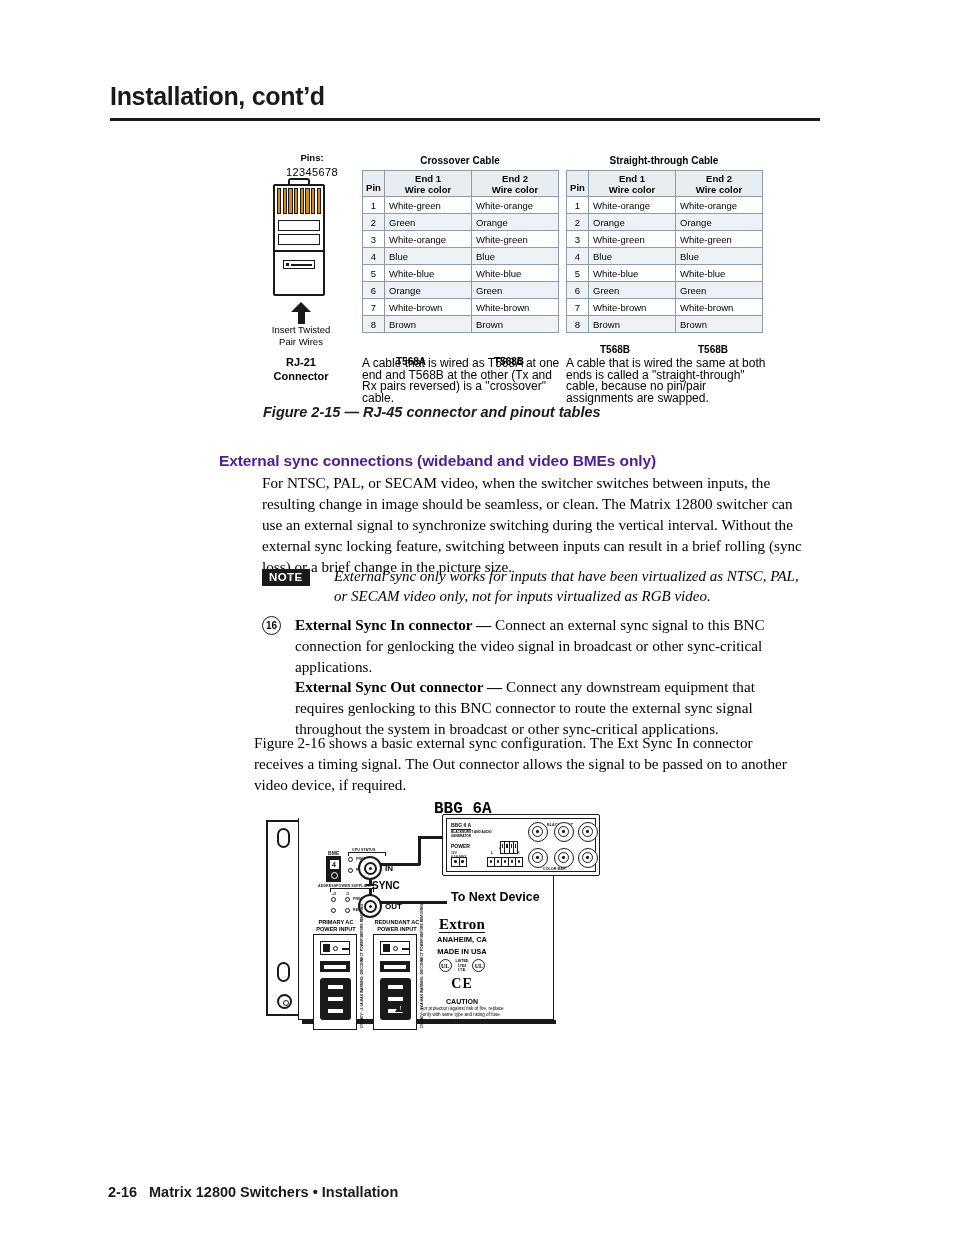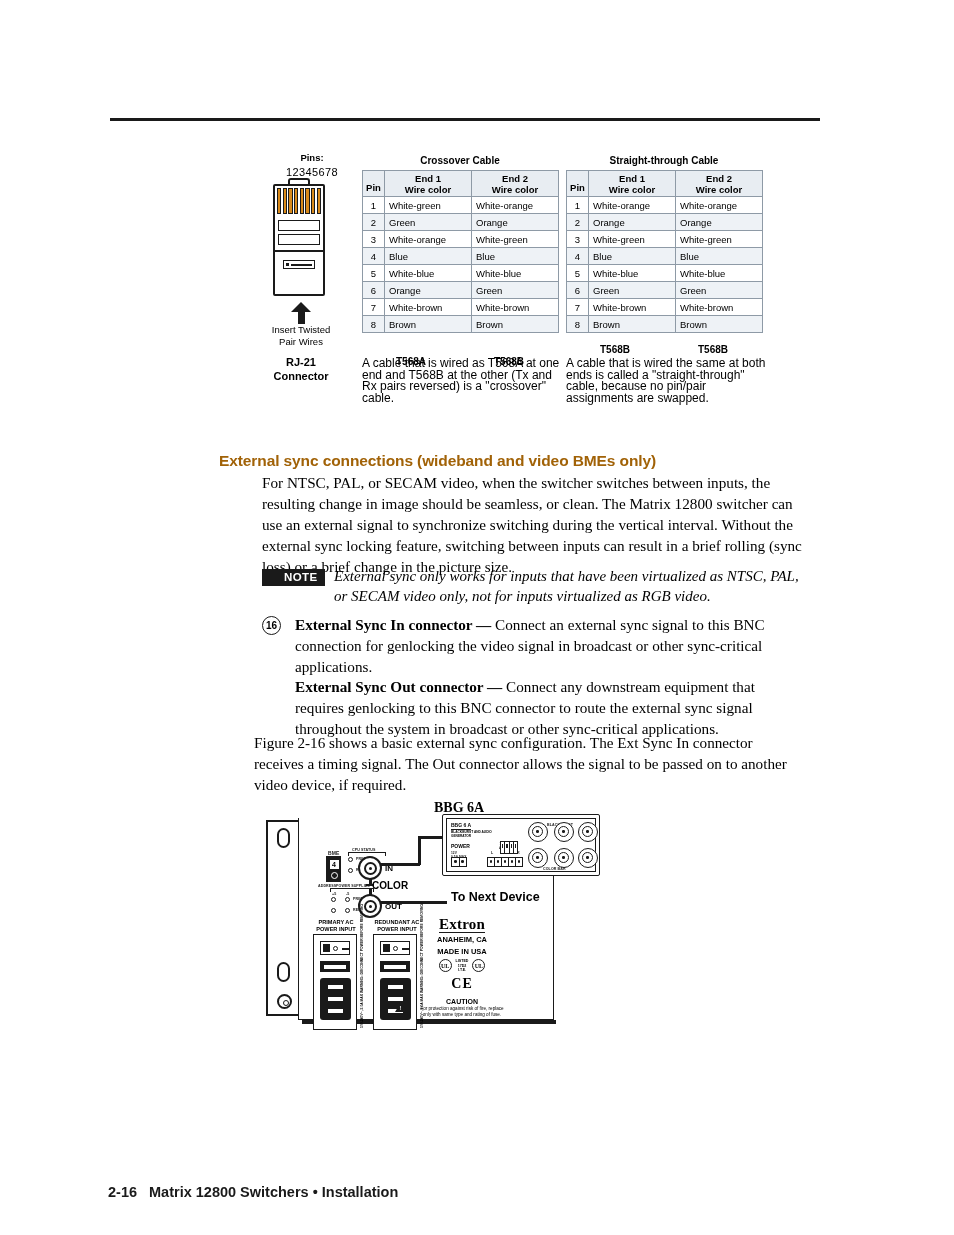--- a/index.html
+++ b/index.html
@@ -146,36 +146,36 @@
     font-family:"Liberation Sans", sans-serif;
     font-weight:bold; font-style:italic; font-size:14.5px; color:#1a1a1a;
   }
   .fig-caption.f15 { left:263px; top:404px; }
   .fig-caption.f16 { left:263px; top:1042px; }
 
   
   .sec-heading {
     position:absolute; left:219px; top:452px;
     font-family:"Liberation Sans", sans-serif; font-weight:bold; font-size:15.5px;
-    color:#a16207; letter-spacing:-0.1px;
+    color:#4c1d95; letter-spacing:-0.1px;
   }
   .para {
     position:absolute;
     font-family:"Liberation Serif", serif; font-size:15.2px; line-height:21px;
     text-align:left; color:#000;
   }
   .p-intro  { left:262px; top:472px; width:548px; }
   .p-fig16  { left:254px; top:732px; width:548px; }
 
   .note-row { position:absolute; left:262px; top:566px; width:552px; }
   .note-badge {
     position:absolute; left:0; top:3px;
     background:#1a1a1a; color:#fff;
     font-family:"Liberation Sans", sans-serif; font-weight:bold; font-size:11.5px;
-    padding:2px 7px 3px 22px; letter-spacing:0.4px;
+    padding:2px 7px 3px 7px; letter-spacing:0.4px;
   }
   .note-text {
     position:absolute; left:72px; top:0; width:480px;
     font-family:"Liberation Serif", serif; font-style:italic;
     font-size:15px; line-height:20px;
   }
 
   .item16 { position:absolute; left:262px; top:614px; width:552px; }
   .circ-num {
     position:absolute; left:0px; top:2px;
@@ -187,21 +187,21 @@
     position:absolute; left:33px; top:0; width:519px;
     font-family:"Liberation Serif", serif; font-size:15.2px; line-height:21px;
   }
   .p-out {
     position:absolute; left:295px; top:676px; width:500px;
     font-family:"Liberation Serif", serif; font-size:15.2px; line-height:21px;
   }
   b.lead { font-weight:bold; }
   .bbg-title {
     position:absolute; left:434px; top:800px;
-    font-family:Liberation Serif, serif; font-weight:bold; font-size:14px;
+    font-family:Liberation Mono, monospace; font-weight:bold; font-size:16px;
   }
 
   
   .rack-ear {
     position:absolute; left:266px; top:820px; width:34px; height:196px;
     border:2px solid #1a1a1a; box-sizing:border-box; background:#fff;
   }
   .rack-hole {
     position:absolute; width:13px; height:20px; border:2px solid #1a1a1a;
     border-radius:7px; background:#fff; left:277px; box-sizing:border-box;
@@ -449,20 +449,21 @@
     font-family:"Liberation Sans", sans-serif; font-weight:bold; font-size:14.5px;
     color:#1a1a1a;
   }
   .footer .pg { margin-right:12px; }
 </style>
 </head>
 <body>
 
 <div class="page">
 
+  <div class="doc-title">Installation, cont’d</div>
   <div class="title-rule"></div>
 
   <div class="pins-label">Pins:</div>
   <div class="pin-numbers">12345678</div>
 
   <div class="rj45">
     <div class="rj45-tab"></div>
     <div class="rj45-body"></div>
     <div class="rj45-pins">
       <i></i>
@@ -610,20 +611,21 @@
         <td>Brown</td>
       </tr>
     </tbody>
   </table>
   <div class="tbl-std right">
     <span>T568B</span>
     <span>T568B</span>
   </div>
   <div class="tbl-note right">A cable that is wired the same at both ends is called a "straight-through" cable, because no pin/pair assignments are swapped.</div>
 
+  <div class="fig-caption f15">Figure 2-15 — RJ-45 connector and pinout tables</div>
 
   <div class="sec-heading">External sync connections (wideband and video BMEs only)</div>
   <div class="para p-intro">For NTSC, PAL, or SECAM video, when the switcher switches between inputs, the resulting change in image should be seamless, or clean.  The Matrix 12800 switcher can use an external signal to synchronize switching during the vertical interval.  Without the external sync locking feature, switching between inputs can result in a brief rolling (sync loss) or a brief change in the picture size.</div>
 
   <div class="note-row">
     <div class="note-badge">NOTE</div>
     <div class="note-text">External sync only works for inputs that have been virtualized as NTSC, PAL, or SECAM video only, not for inputs virtualized as RGB video.</div>
   </div>
 
   <div class="item16">
@@ -673,21 +675,21 @@
   <div class="led" style="left:345px; top:908px;"></div>
   <div class="silk" style="left:353px; top:908px;">REDUNDANT</div>
 
   <div class="bnc bnc-in"></div>
   <div class="io-label" style="left:385px; top:864px;">IN</div>
   <div class="bnc bnc-out"></div>
   <div class="io-label" style="left:385px; top:902px;">OUT</div>
   <div class="sync-vert top"></div>
   <div class="sync-vert bot"></div>
   <div class="sync-tick"></div>
-  <div class="sync-label">COLOR</div>
+  <div class="sync-label">SYNC</div>
 
   <div class="cable-seg cable-h1"></div>
   <div class="cable-seg cable-v1"></div>
   <div class="cable-seg cable-h2"></div>
   <div class="cable-seg cable-out"></div>
   <div class="next-dev">To Next Device</div>
 
   <div class="pwr-label" style="left:308px; top:919px; width:56px; white-space:pre-line;">PRIMARY AC
 POWER INPUT</div>
   <div class="pwr-box" style="left:313px; top:934px;">

